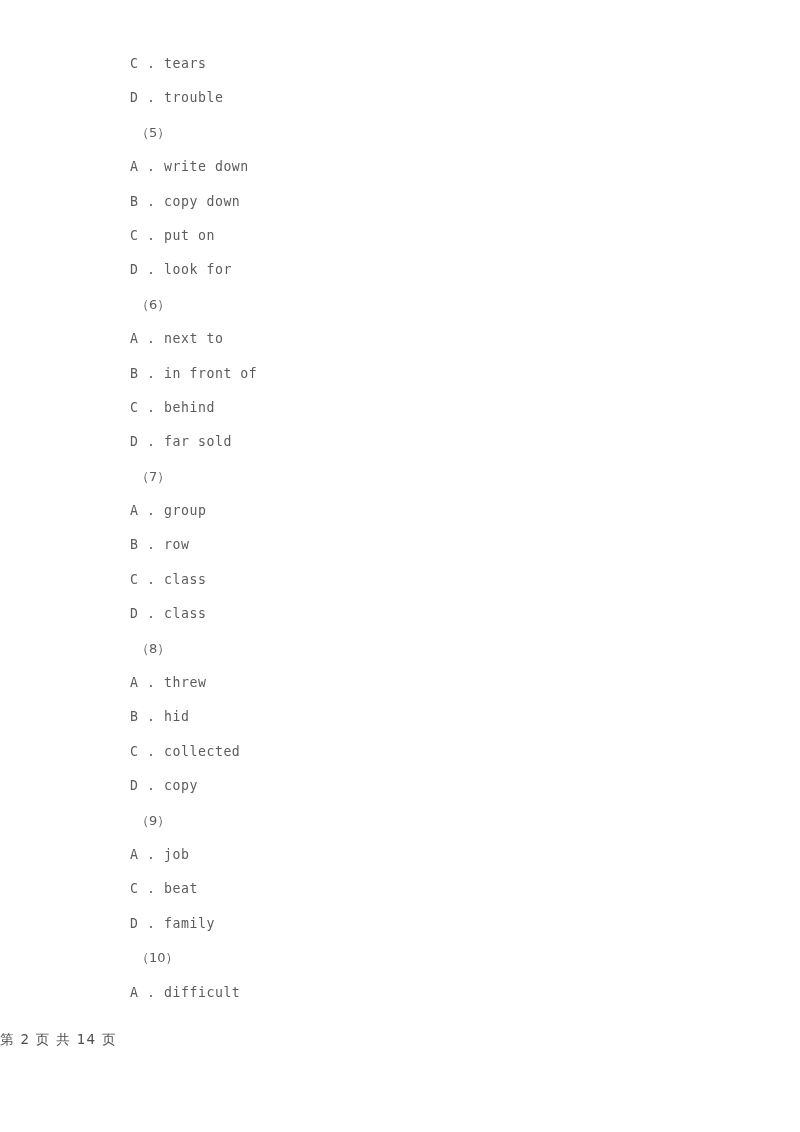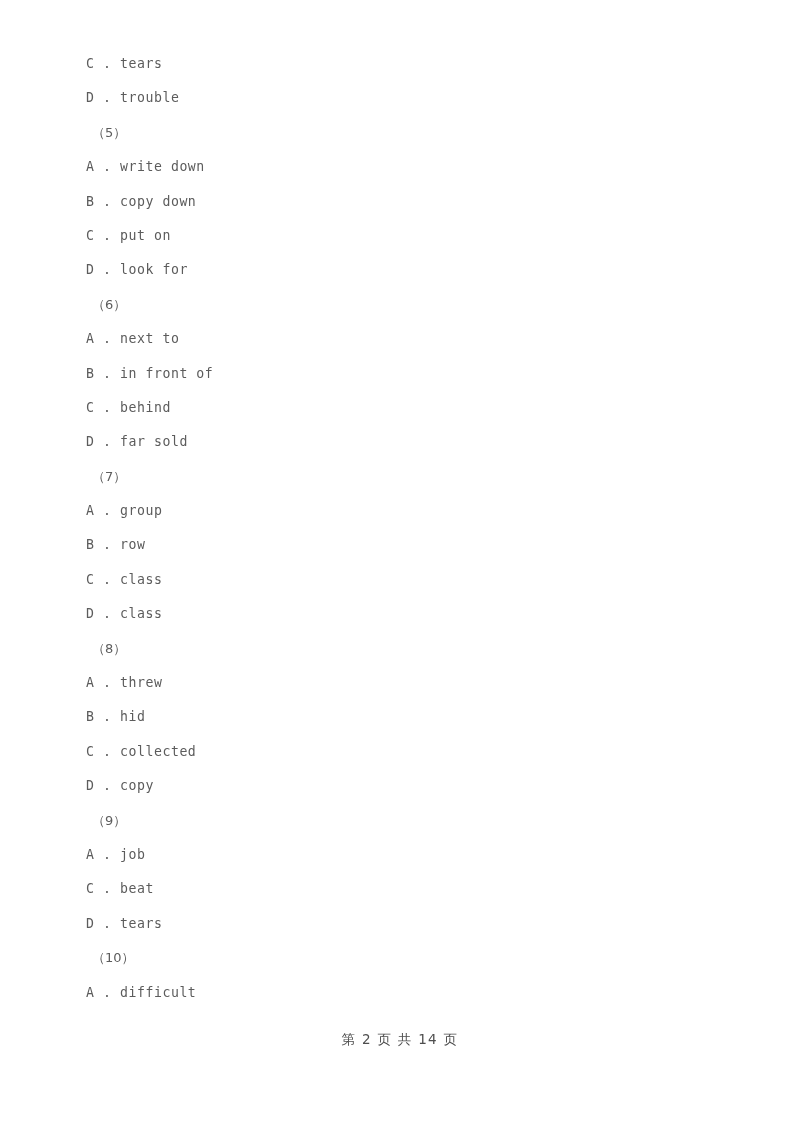--- a/index.html
+++ b/index.html
@@ -30,37 +30,37 @@
     top: 47px;
     width: 640px;
   }
   .line {
     height: 34.4px;
     line-height: 34.4px;
     white-space: pre;
     color: #5c5c5c;
     font-size: 13.2px;
     letter-spacing: 0.55px;
+    margin-left: 44px;
   }
   .line.option {
     padding-left: 0px;
   }
   .line.qnum {
     padding-left: 6px;
     font-family: "DejaVu Sans", "Liberation Sans", sans-serif;
     font-size: 13px;
     letter-spacing: 0px;
     color: #5c5c5c;
   }
   .footer {
     position: absolute;
     left: 0;
     top: 1031px;
     width: 800px;
-    text-align: center;
     color: #4e4e4e;
     font-family: "DejaVu Sans", "Liberation Sans", sans-serif;
     font-size: 13.5px;
     letter-spacing: 1.3px;
     white-space: pre;
   }
 </style>
 </head>
 <body>
 
@@ -84,18 +84,18 @@
       <div class="line option">C . class</div>
       <div class="line option">D . class</div>
       <div class="line qnum">（8）</div>
       <div class="line option">A . threw</div>
       <div class="line option">B . hid</div>
       <div class="line option">C . collected</div>
       <div class="line option">D . copy</div>
       <div class="line qnum">（9）</div>
       <div class="line option">A . job</div>
       <div class="line option">C . beat</div>
-      <div class="line option">D . tears</div>
+      <div class="line option">D . family</div>
       <div class="line qnum">（10）</div>
       <div class="line option">A . difficult</div>
     </div>
   <div class="footer">第 2 页 共 14 页</div>
 </div>
 
 </body></html>

